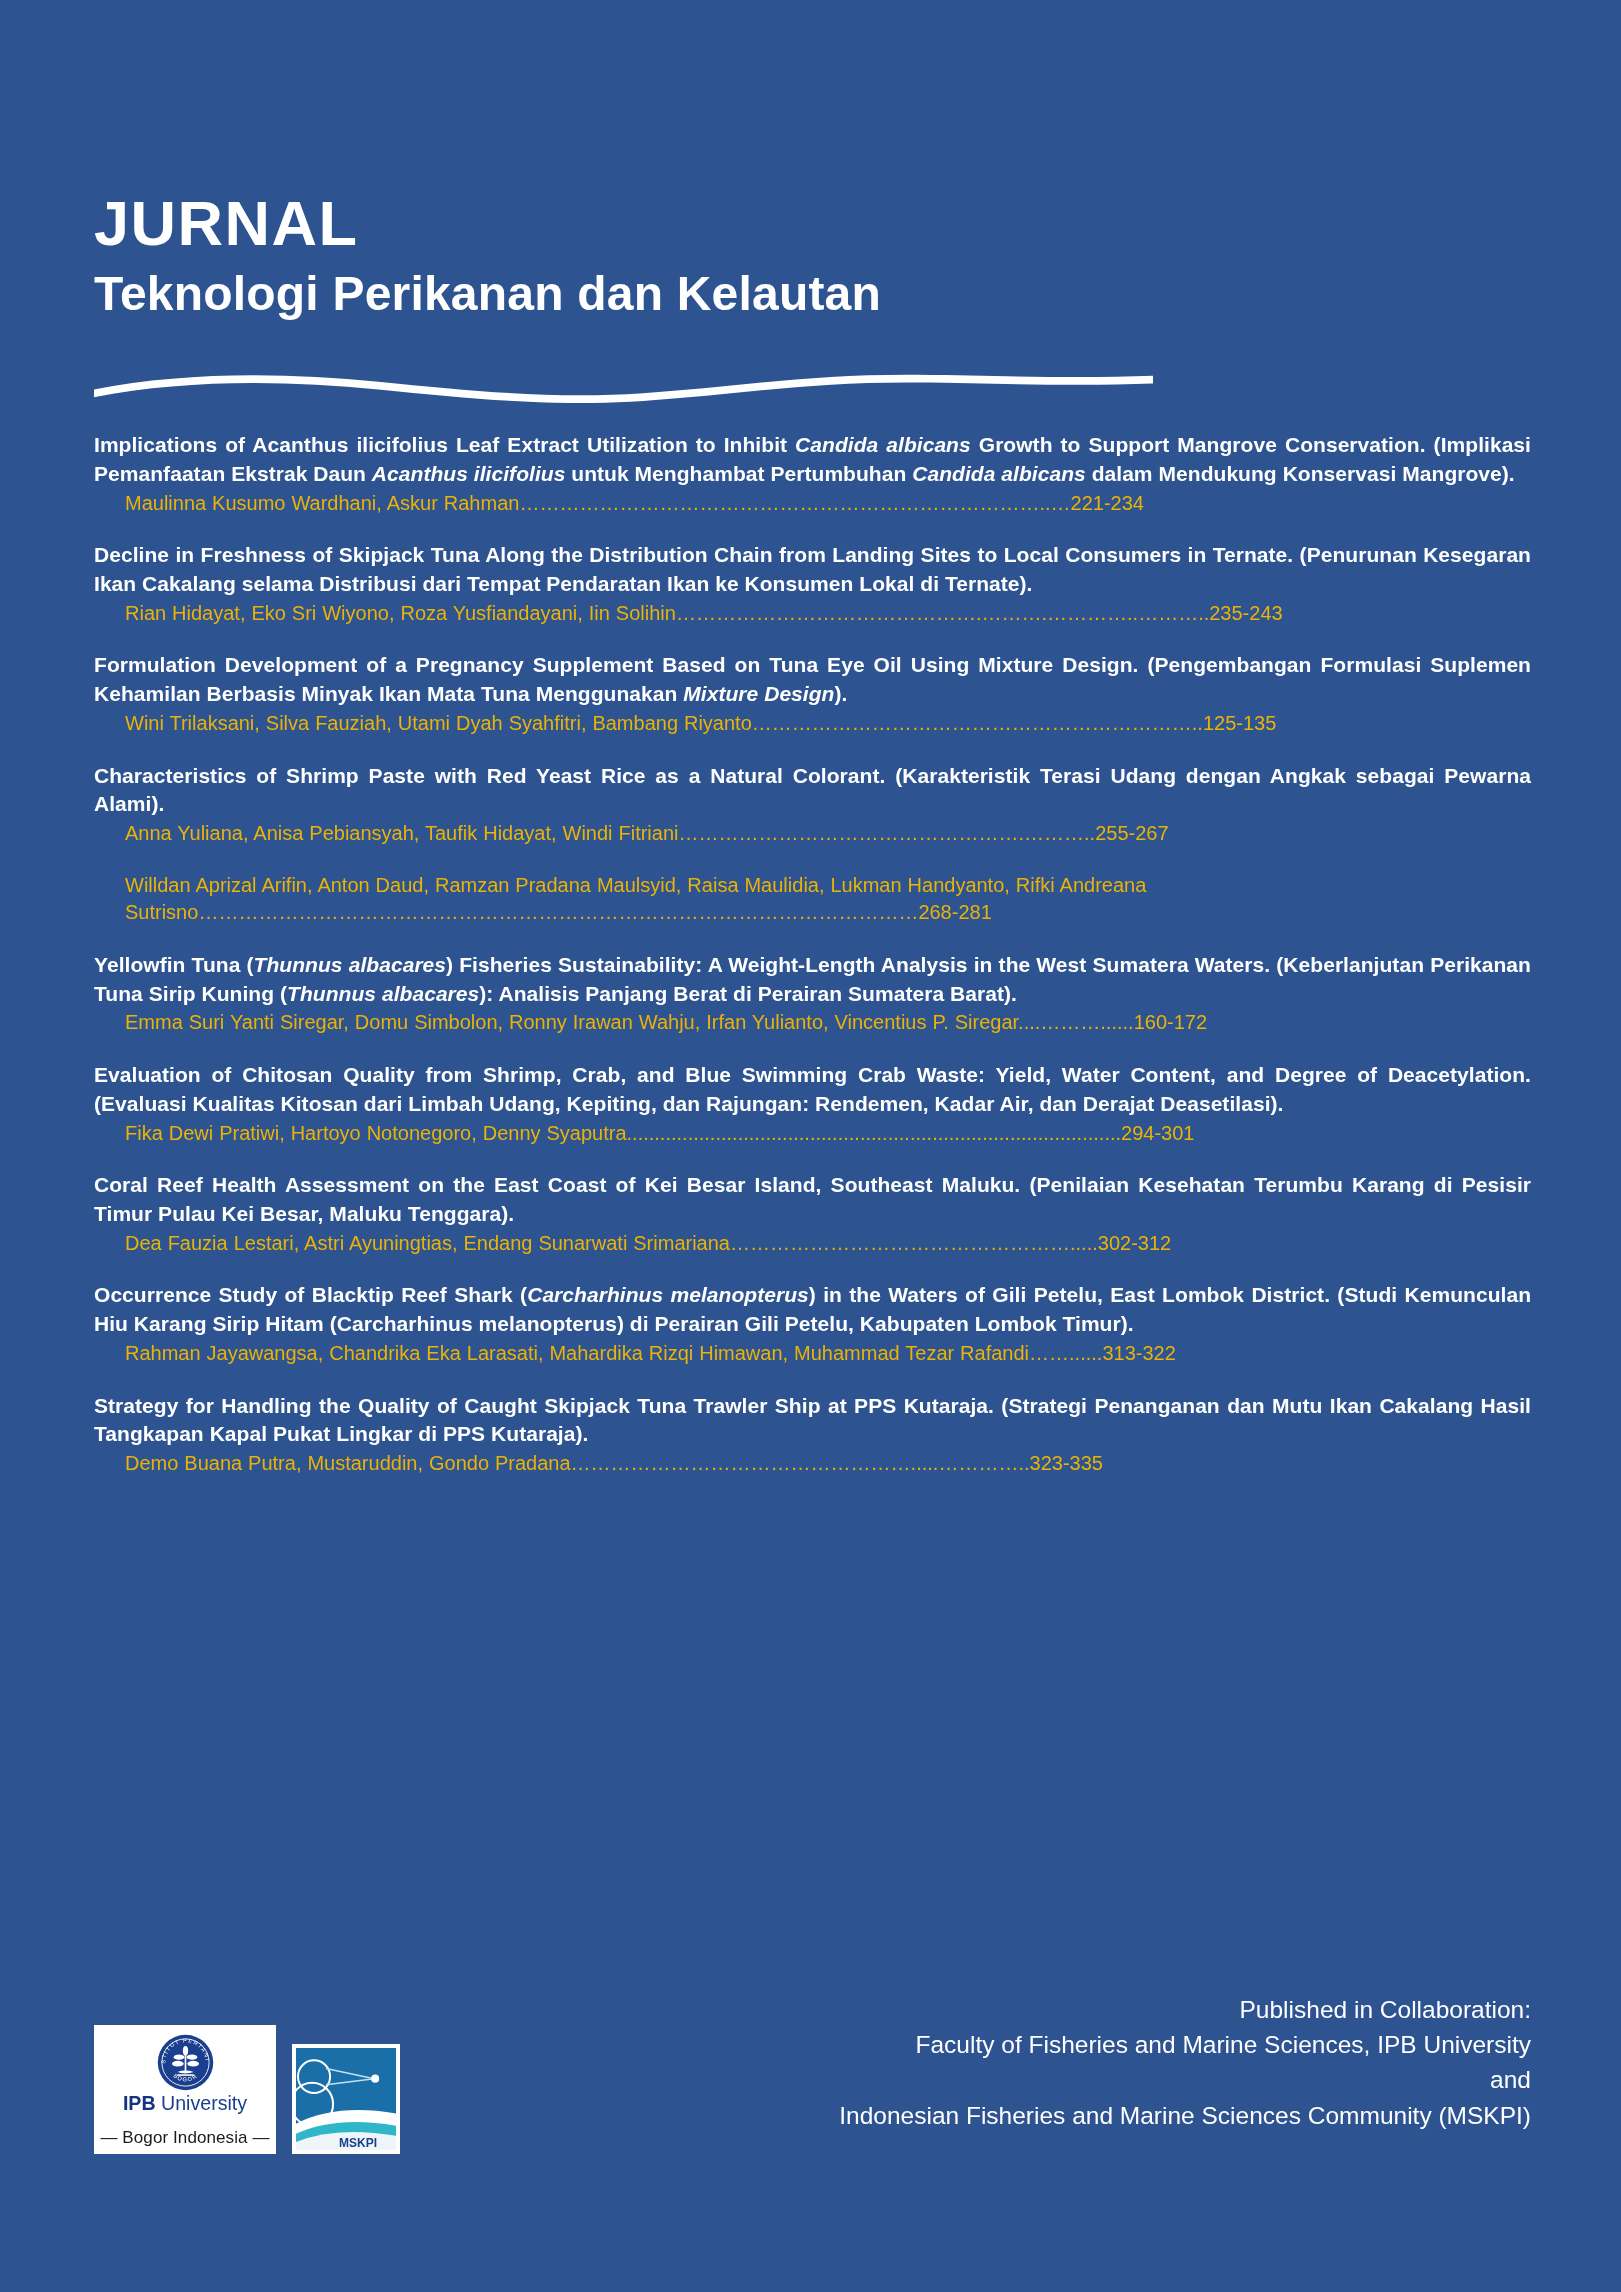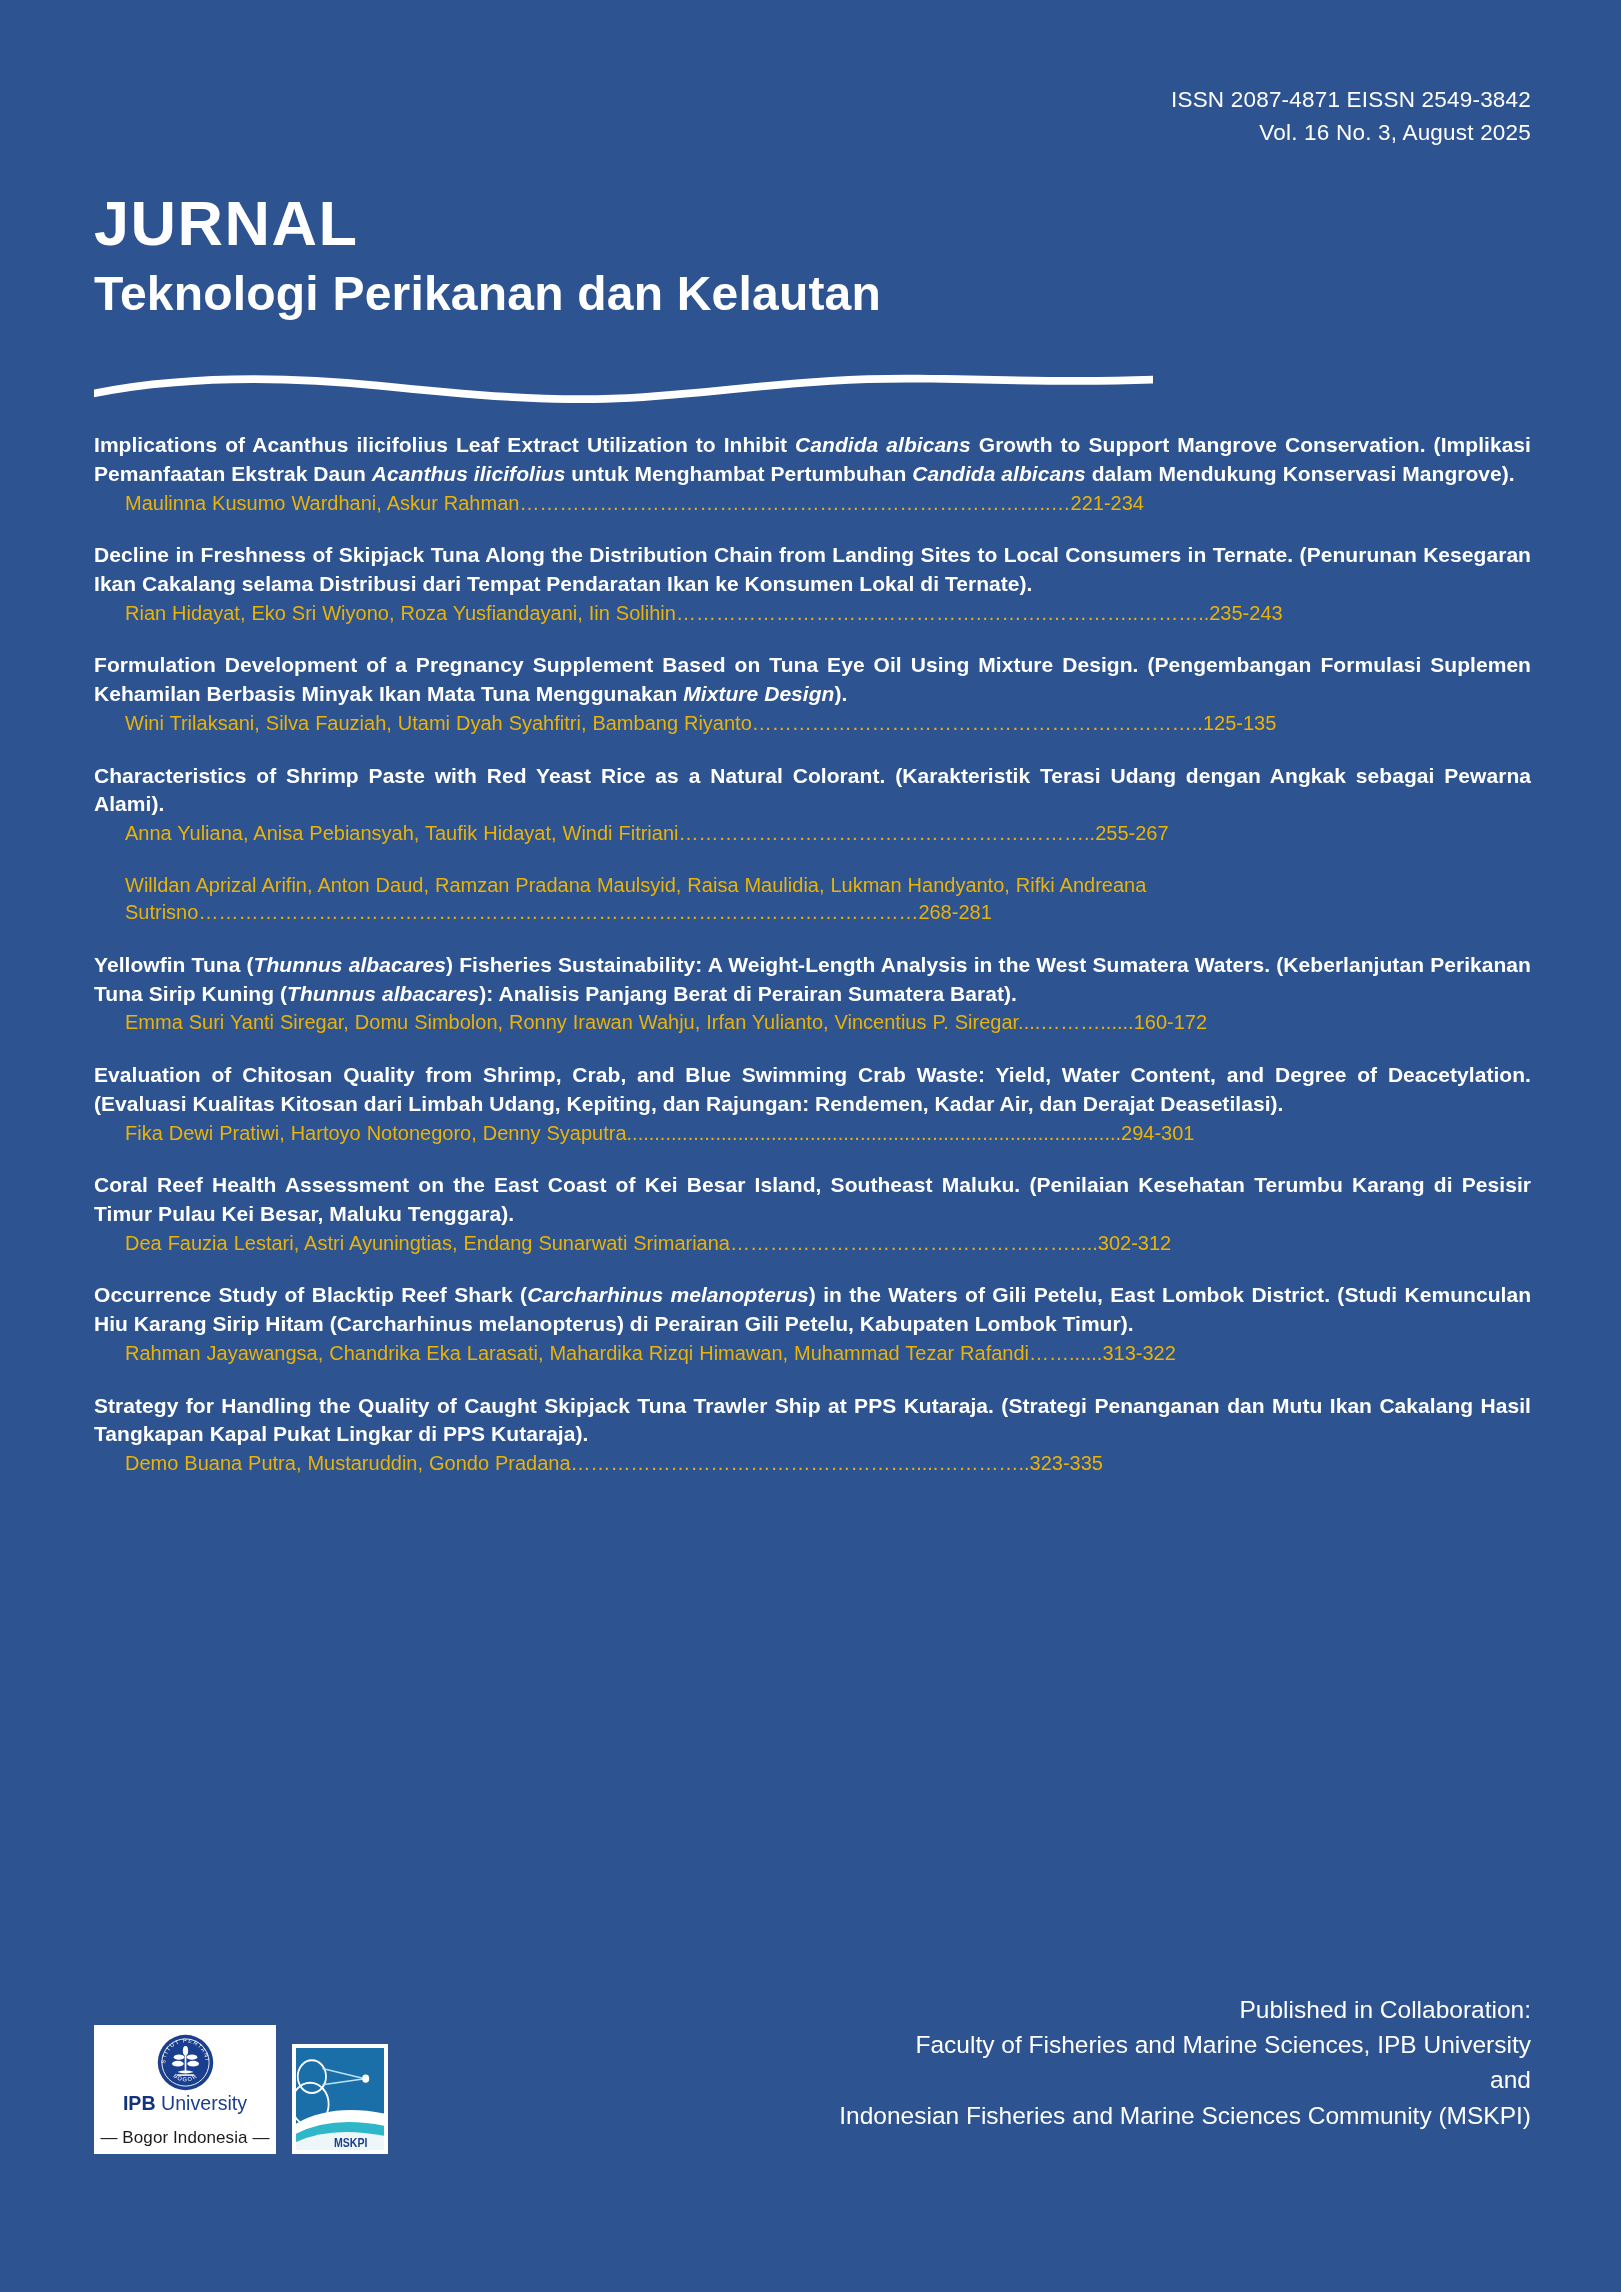--- a/index.html
+++ b/index.html
@@ -131,21 +131,21 @@
   .ipb-word b { font-weight: 700; color: #12337d; }
   .ipb-sub {
     font-size: 17px;
     color: #1b1b1b;
     margin-top: 14px;
     white-space: nowrap;
     letter-spacing: 0.1px;
   }
 
   .mskpi-logo-card {
-    width: 96px;
+    width: 108px;
     height: 110px;
     background: #ffffff;
     padding: 3.9px;
   }
   .mskpi-inner {
     width: 100%;
     height: 100%;
     position: relative;
     overflow: hidden;
     background: #1b6fa8;
@@ -164,24 +164,20 @@
     font-weight: 400;
     color: #ffffff;
     white-space: nowrap;
   }
 </style>
 </head>
 <body>
 
 <div class="cover">
 
-  <div class="issn-block">
-    <div class="issn-line">ISSN 2087-4871 EISSN 2549-3842</div>
-    <div class="issn-line">Vol. 16 No. 3, August 2025</div>
-  </div>
 
   <div class="masthead">
     <div class="jurnal">JURNAL</div>
     <div class="subtitle">Teknologi Perikanan dan Kelautan</div>
   </div>
 
   <div class="wave-divider">
     <svg viewBox="0 0 1080 34" preserveAspectRatio="none" xmlns="http://www.w3.org/2000/svg">
       <path d="M0,20 C90,2 190,2 290,12 C390,22 470,30 560,24 C650,18 730,4 840,5 C930,6 1000,9 1080,6 L1080,14 C1000,17 930,14 840,13 C730,12 650,26 560,32 C470,38 390,30 290,20 C190,10 90,10 0,28 Z" fill="#ffffff"></path>
     </svg>

